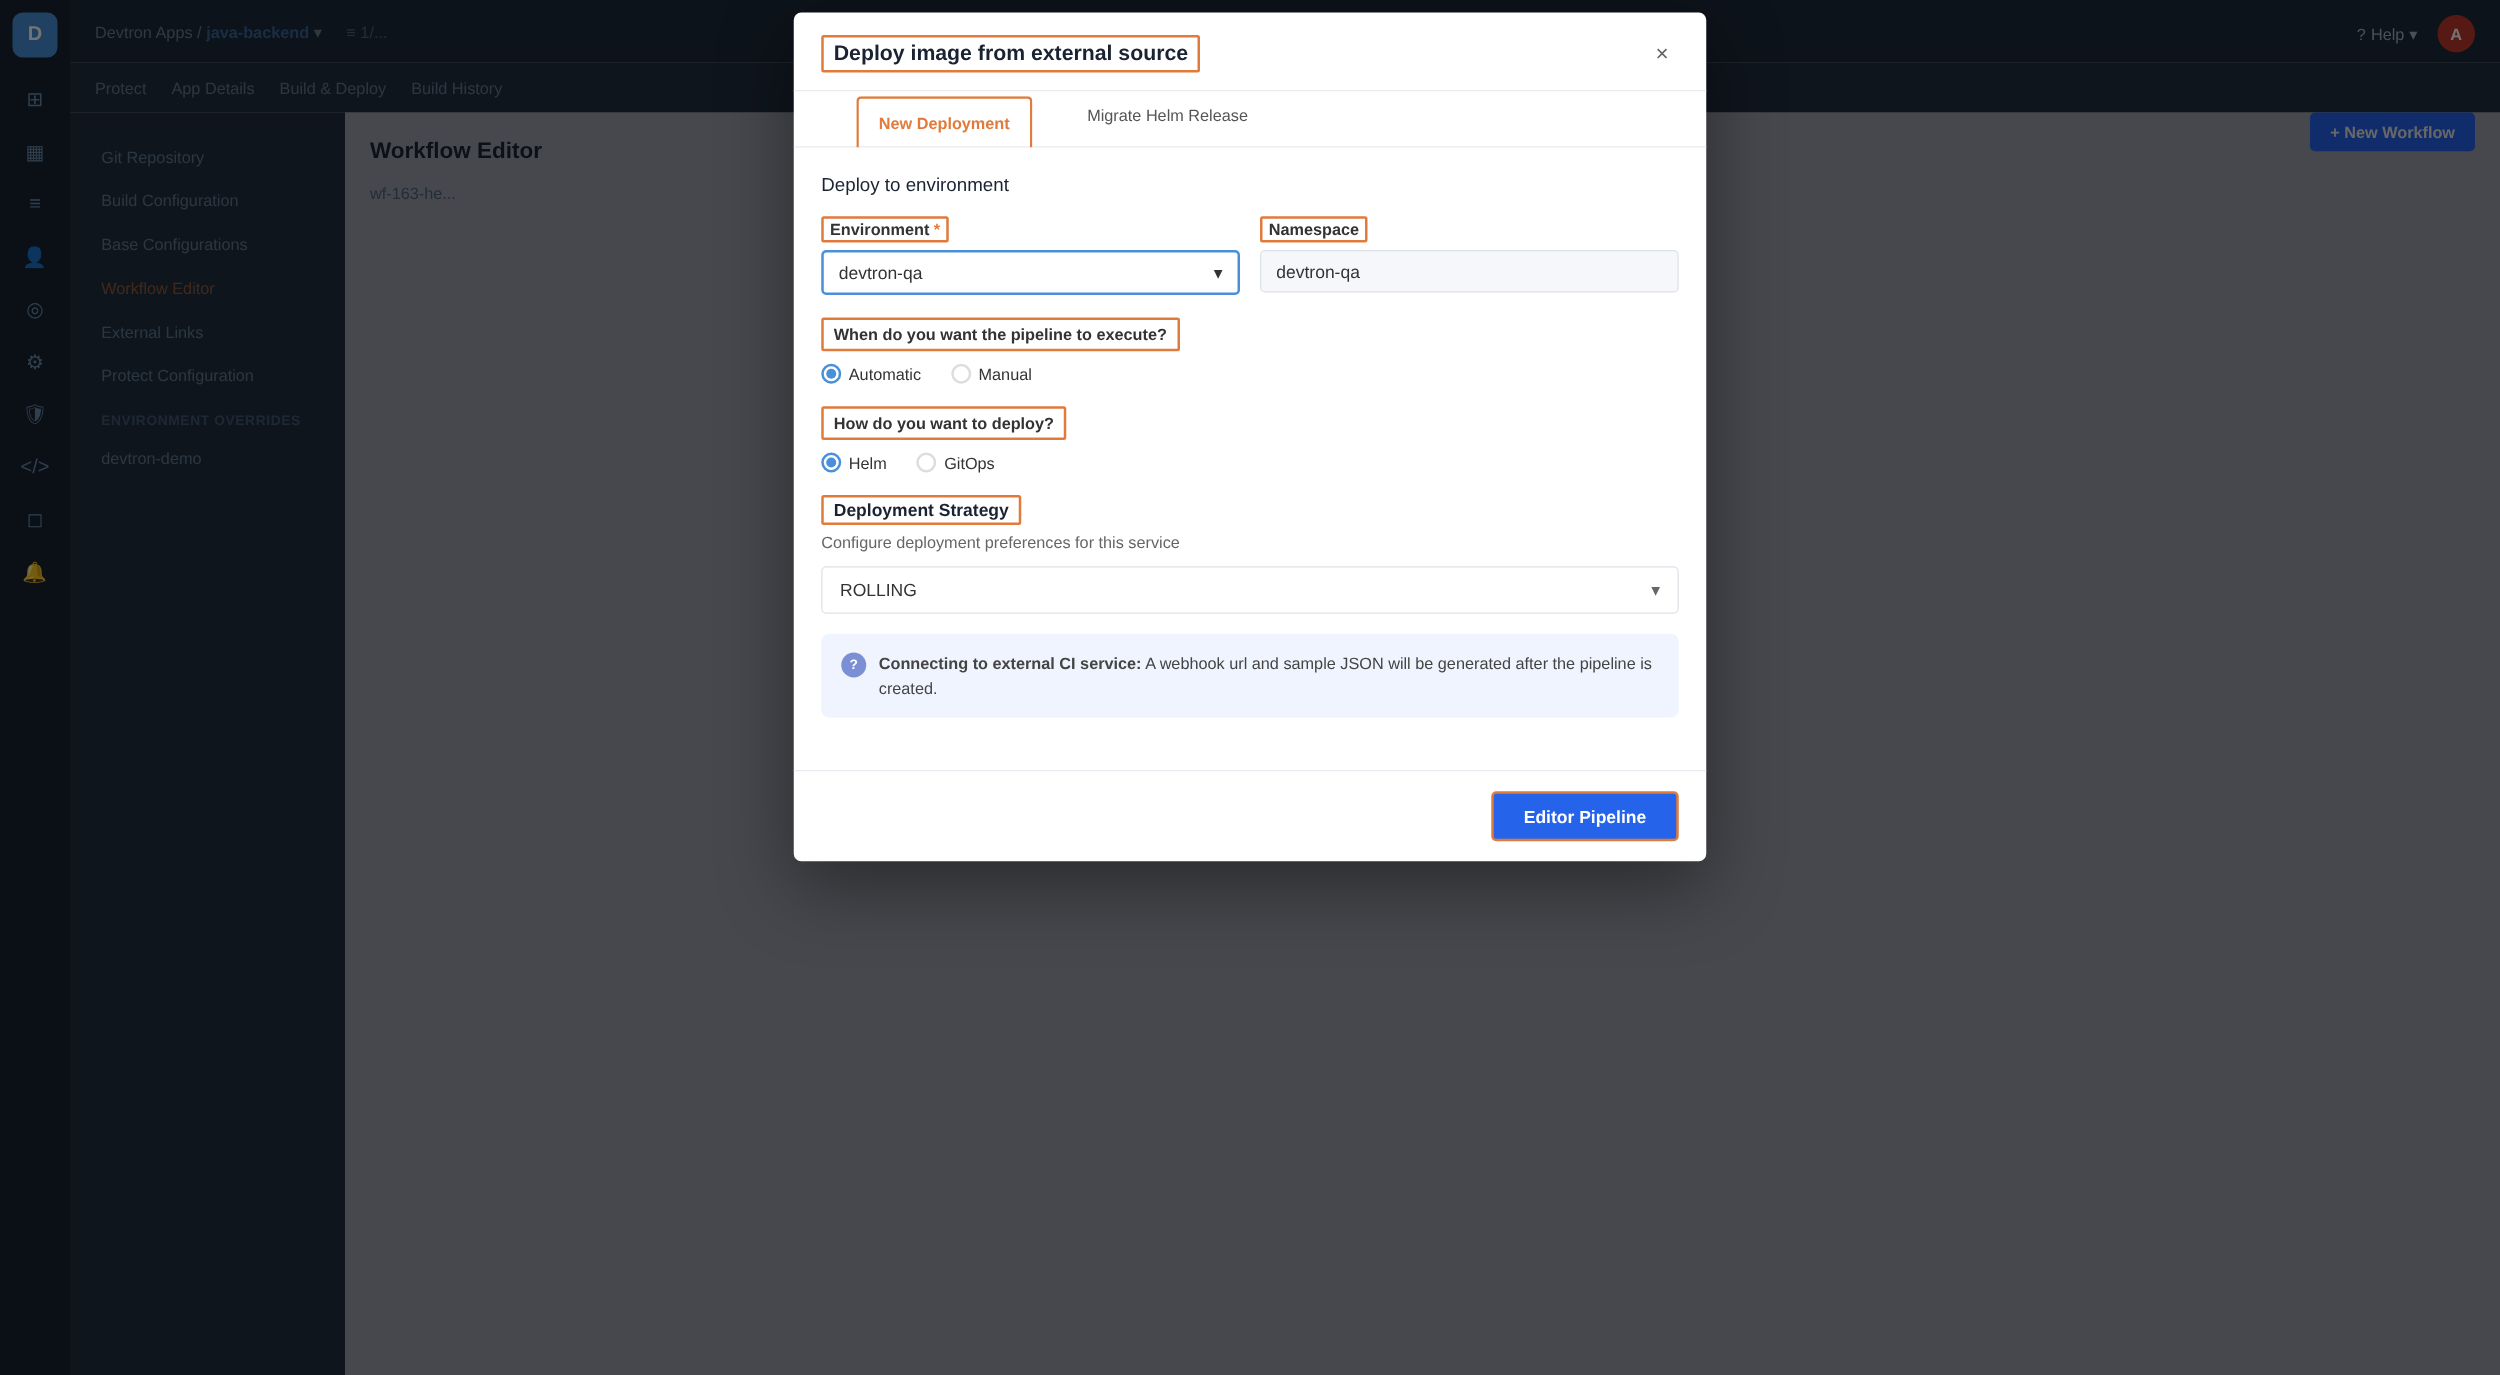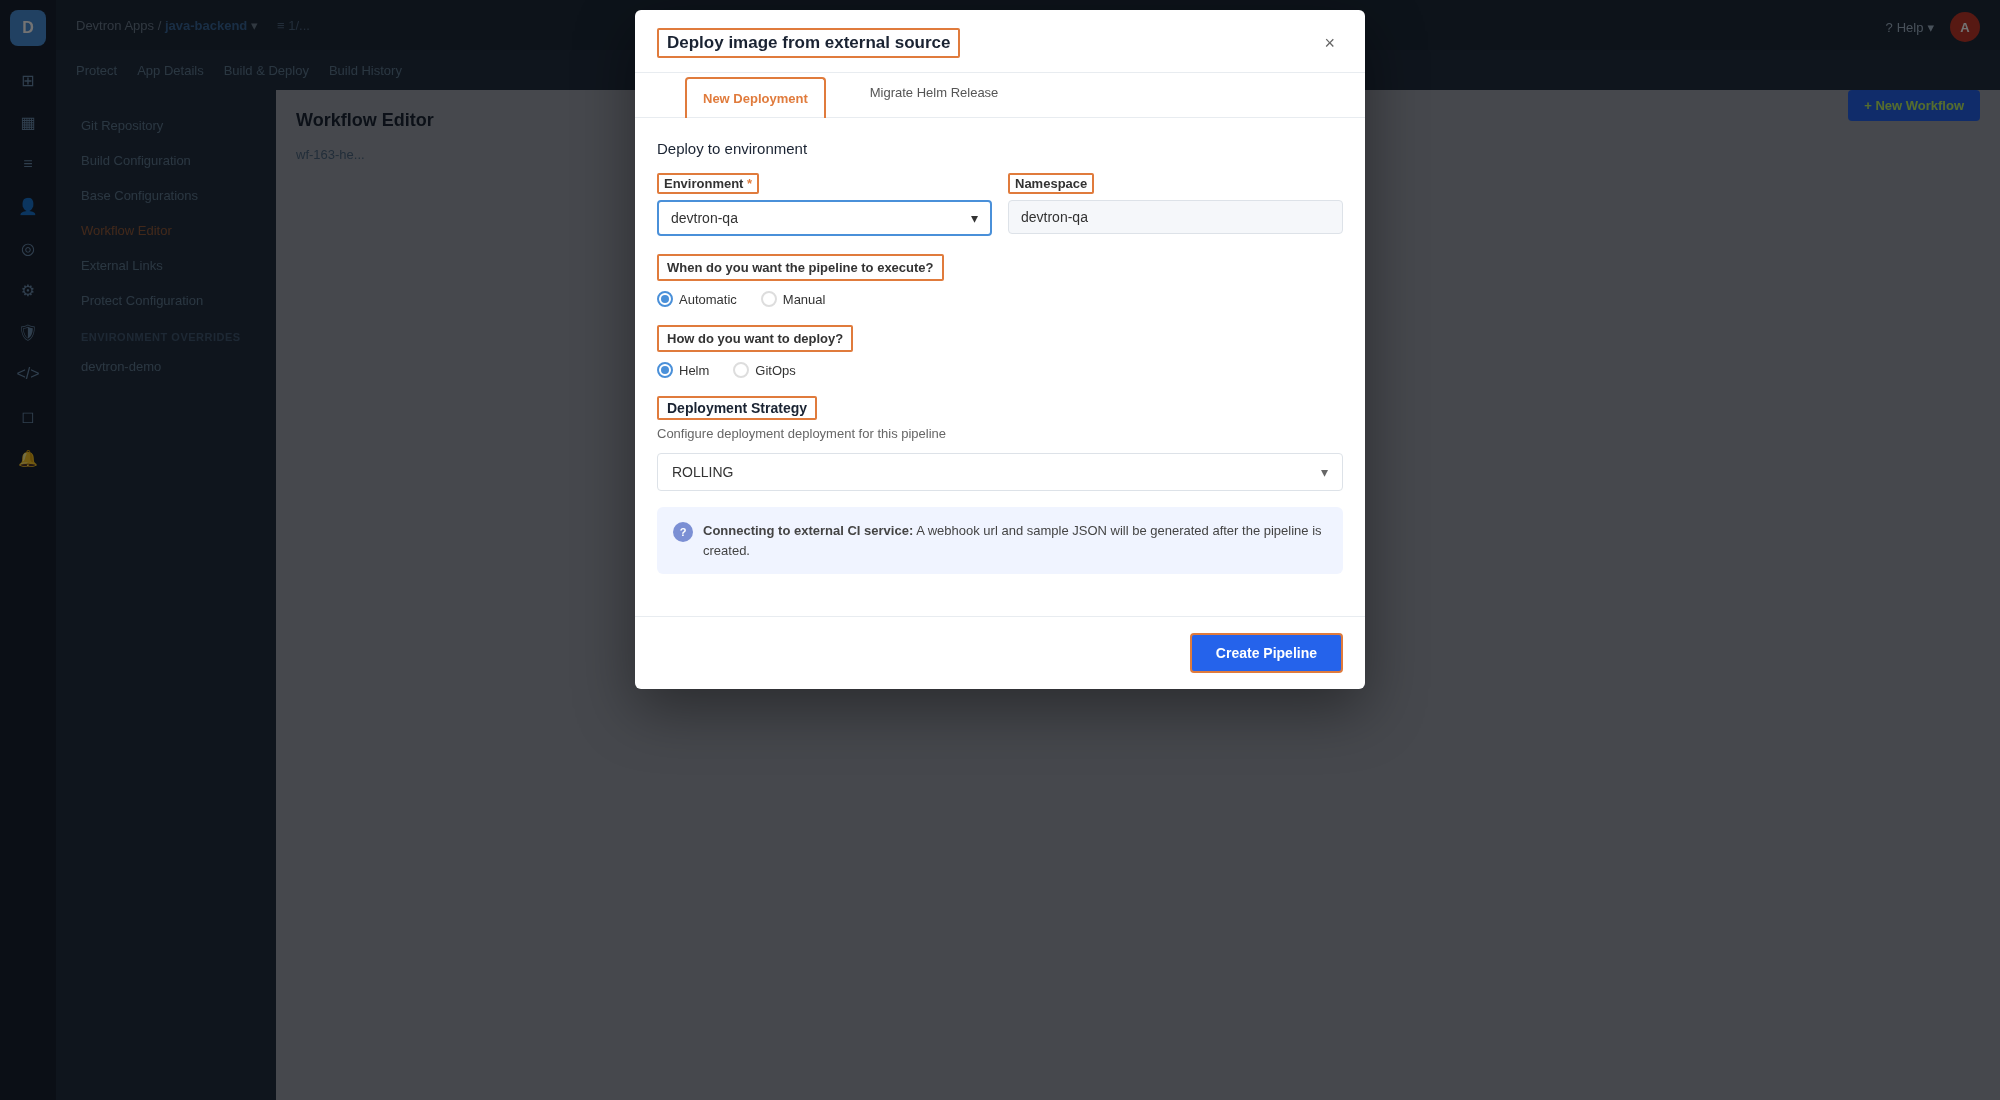--- a/index.html
+++ b/index.html
@@ -382,21 +382,21 @@
       font-size: 13px;
       font-weight: 600;
     }
 
     
     .new-workflow-btn {
       position: absolute;
       top: 90px;
       right: 20px;
       background: #2563eb;
-      color: #bef264;
+      color: #e5e5e5;
       border: none;
       border-radius: 4px;
       padding: 8px 16px;
       font-size: 13px;
       font-weight: 600;
       cursor: pointer;
       display: flex; align-items: center; gap: 6px;
       z-index: 2;
       text-align: center;
     }
@@ -544,35 +544,35 @@
           </label>
           <label class="radio-option">
             <div class="radio-circle"></div>
             <span>GitOps</span>
           </label>
         </div>
       </div>
 
       <div>
         <div class="deployment-strategy-label">Deployment Strategy</div>
-        <div class="strategy-description">Configure deployment deployment for this pipeline</div>
+        <div class="strategy-description">Configure deployment preferences for this service</div>
         <div class="strategy-select-wrapper">
           <span class="strategy-select-text">ROLLING</span>
           <span class="chevron-icon">▾</span>
         </div>
       </div>
 
       <div class="info-box">
         <div class="info-icon">?</div>
         <div class="info-text">
           <strong>Connecting to external CI service:</strong>
           <span> A webhook url and sample JSON will be generated after the pipeline is created.</span>
         </div>
       </div>
 
     </div>
 
     <div class="modal-footer">
-      <button class="btn-create">Create Pipeline</button>
+      <button class="btn-create">Editor Pipeline</button>
     </div>
 
   </div>
 </div>
 
 </body></html>

